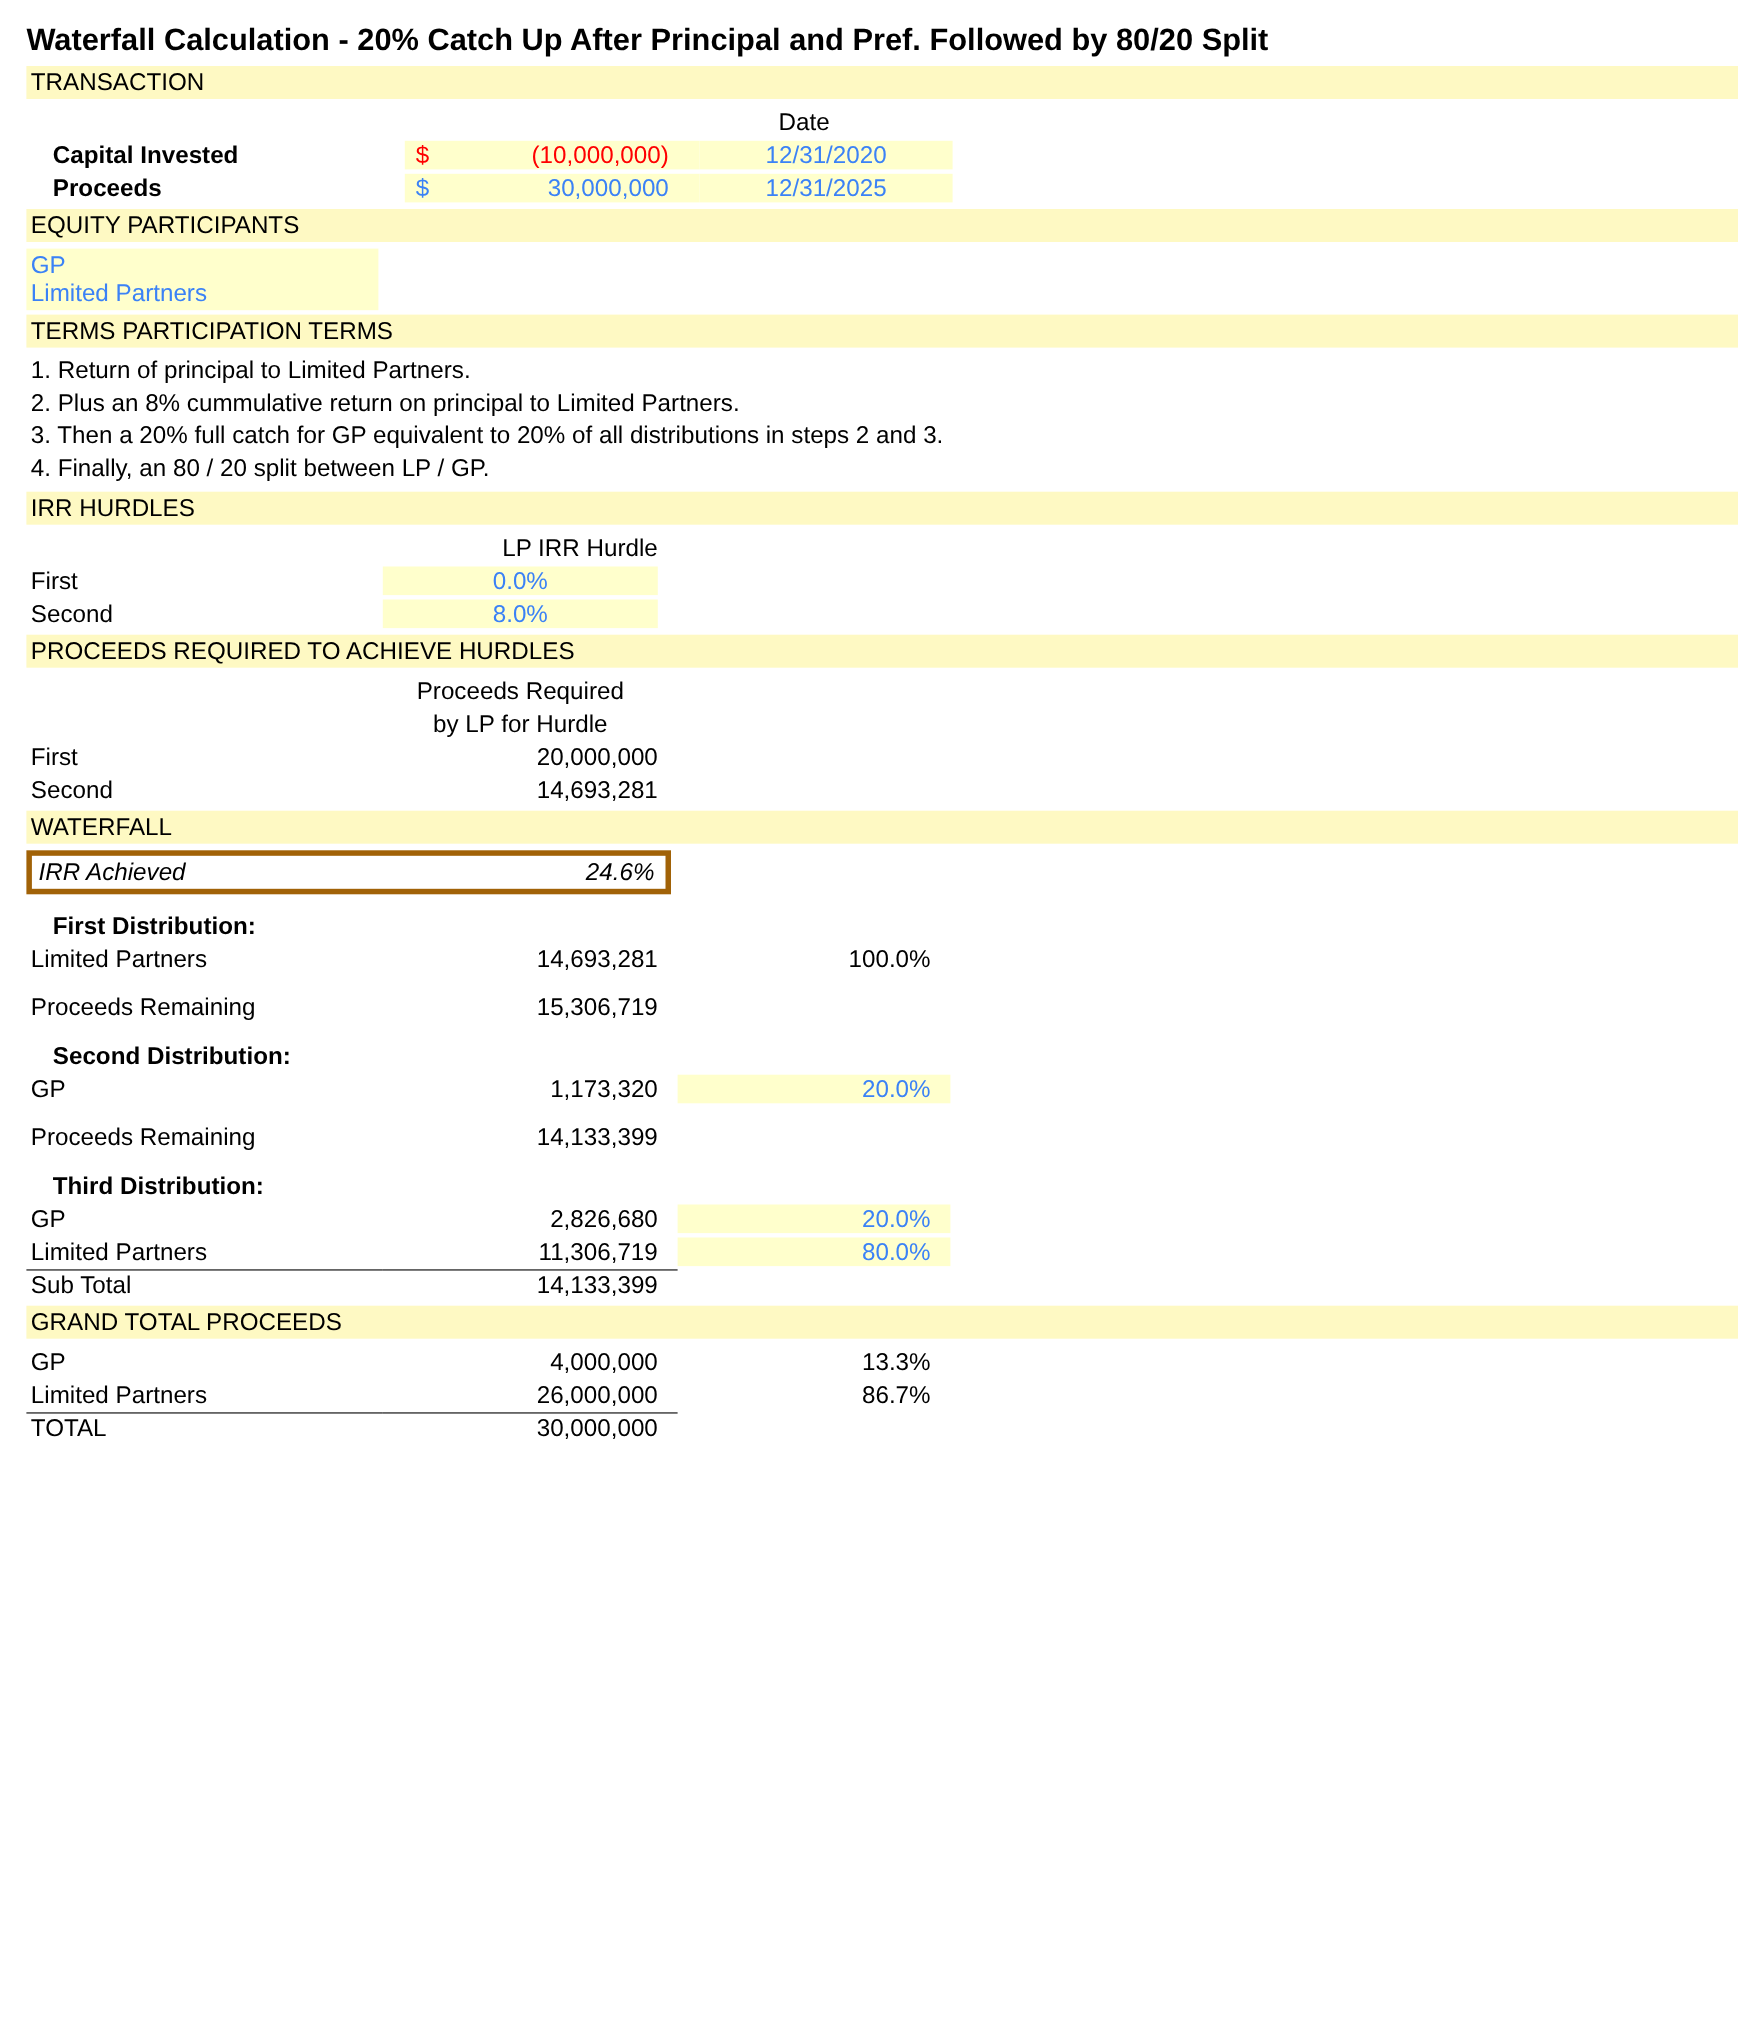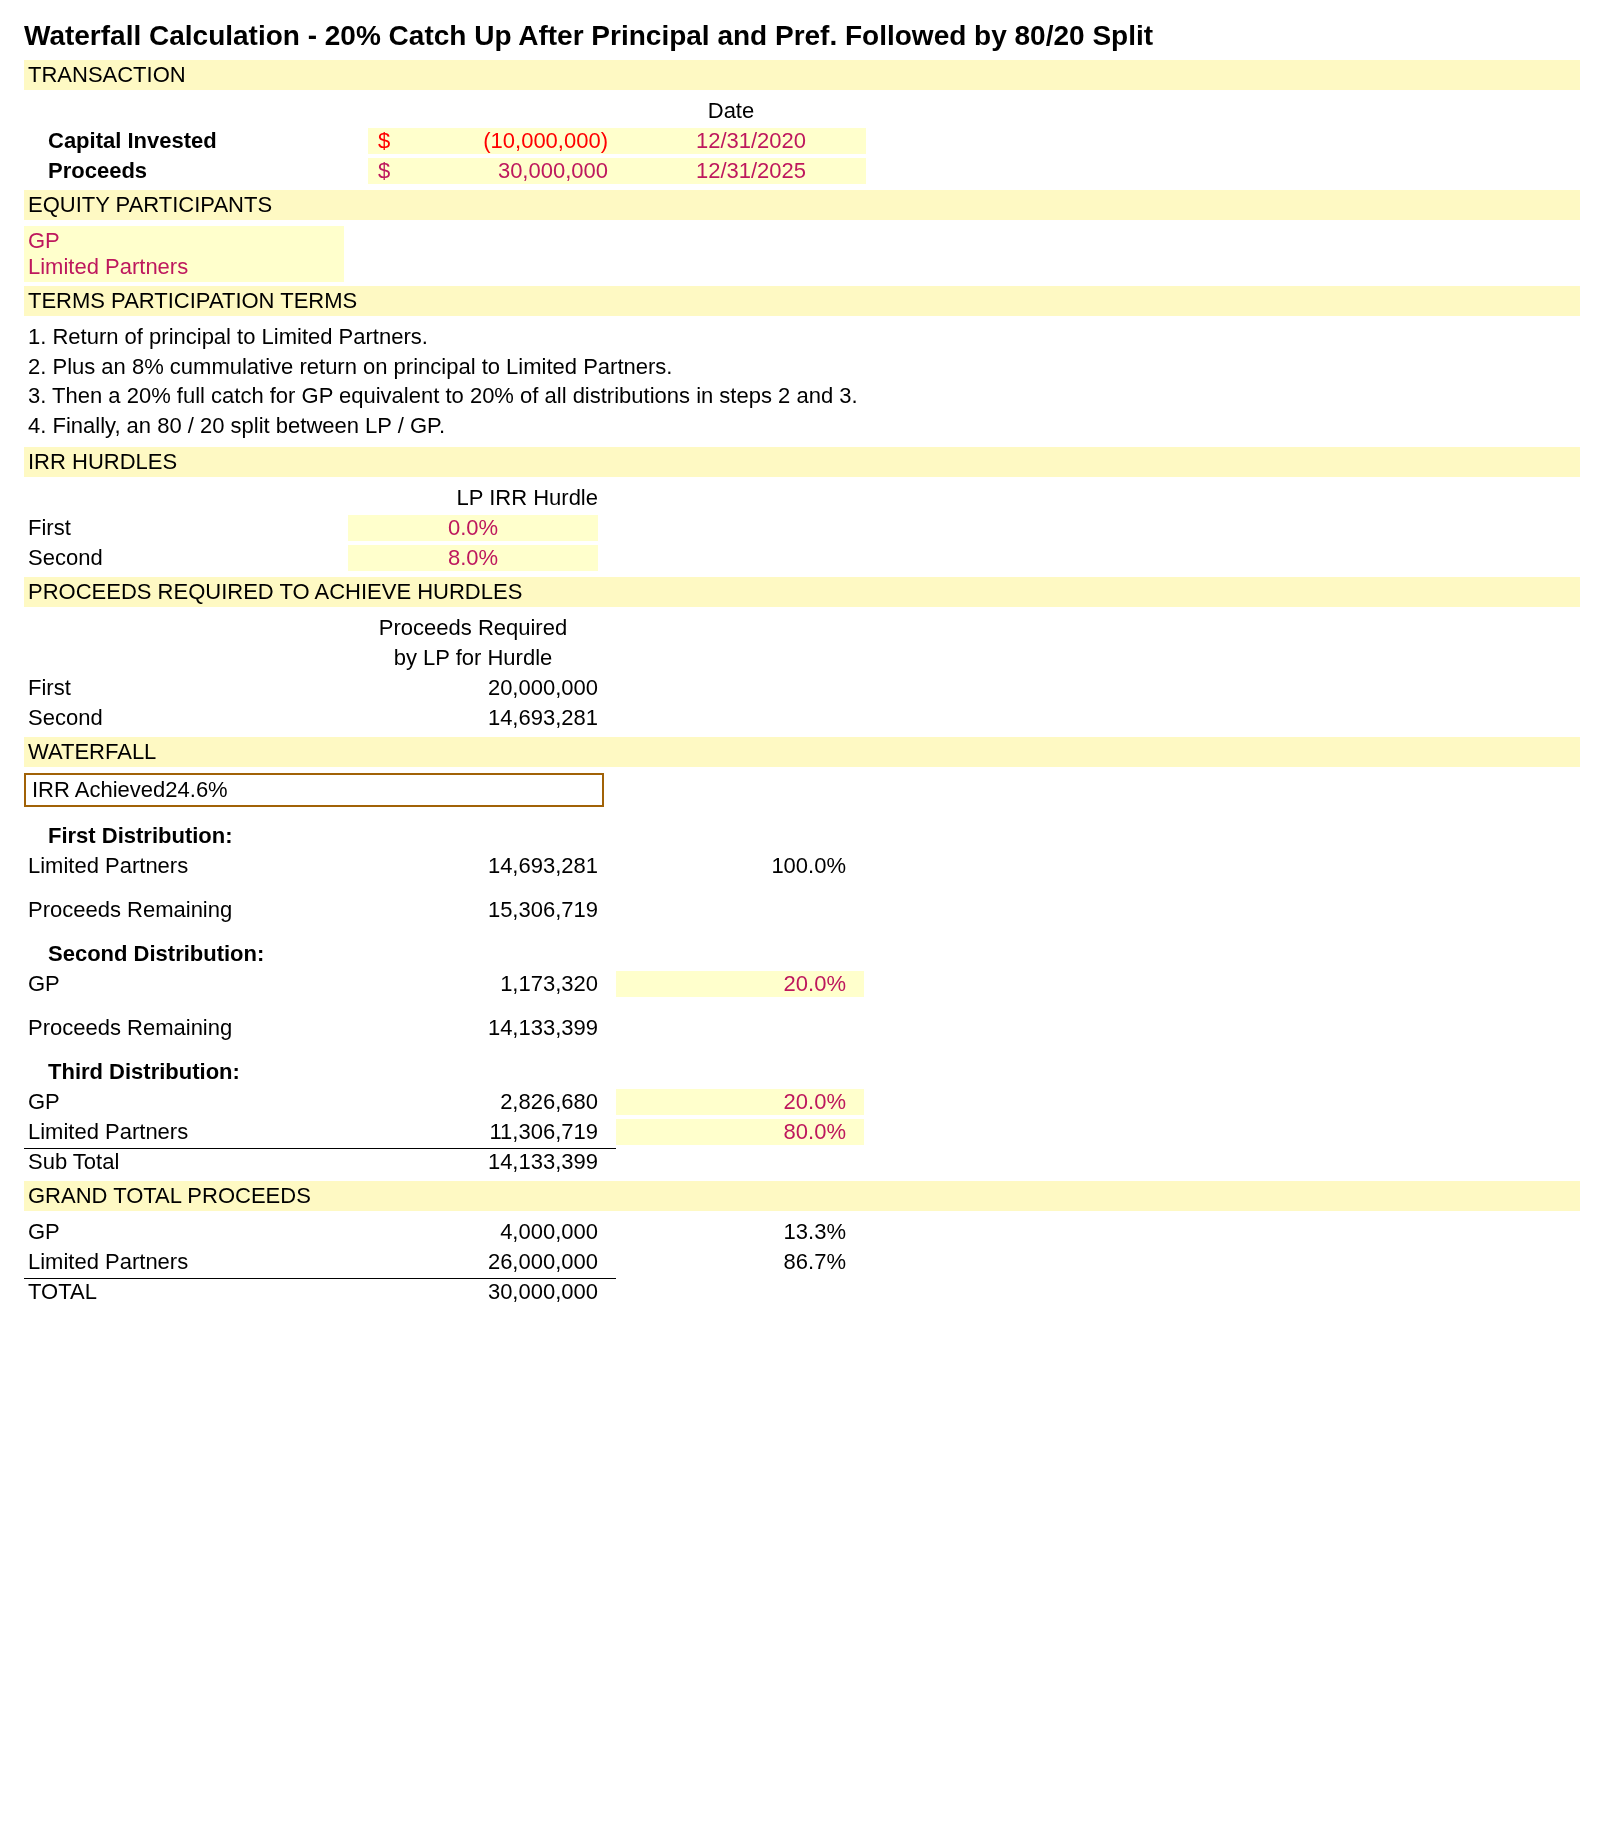--- a/index.html
+++ b/index.html
@@ -27,26 +27,26 @@
     display: flex;
     align-items: center;
     min-height: 30px;
   }
   .col-label { width: 320px; padding-left: 4px; }
   .col-amt   { width: 250px; text-align: right; padding-right: 18px; }
   .col-date  { width: 230px; text-align: center; }
   .col-pct   { width: 230px; text-align: right; padding-right: 18px; }
   .bold { font-weight: bold; margin-left: 20px; }
   .hl { background: #ffffcc; }
-  .blue { color: #be185d; }
+  .blue { color: #3b82f6; }
   .red  { color: #ff0000; }
   .num  { font-variant-numeric: tabular-nums; }
   .currency-box { display:flex; justify-content:space-between; padding:0 10px; }
   .terms { padding-left:4px; line-height:1.35; margin:6px 0; }
-  .border-box { border:2px solid #a16207; display:flex; justify-content:flex-start; width:560px; padding:2px 10px 2px 6px; }
+  .border-box { border:5px solid #a16207; display:flex; justify-content:space-between; width:560px; padding:2px 10px 2px 6px;font-style:italic; }
   .rule-top { border-top:1px solid #000; }
   .spacer { height: 14px; }
 </style>
 </head>
 <body>
 
 <h1>Waterfall Calculation - 20% Catch Up After Principal and Pref. Followed by 80/20 Split</h1>
 
 <div class="section-bar">TRANSACTION</div>
 

